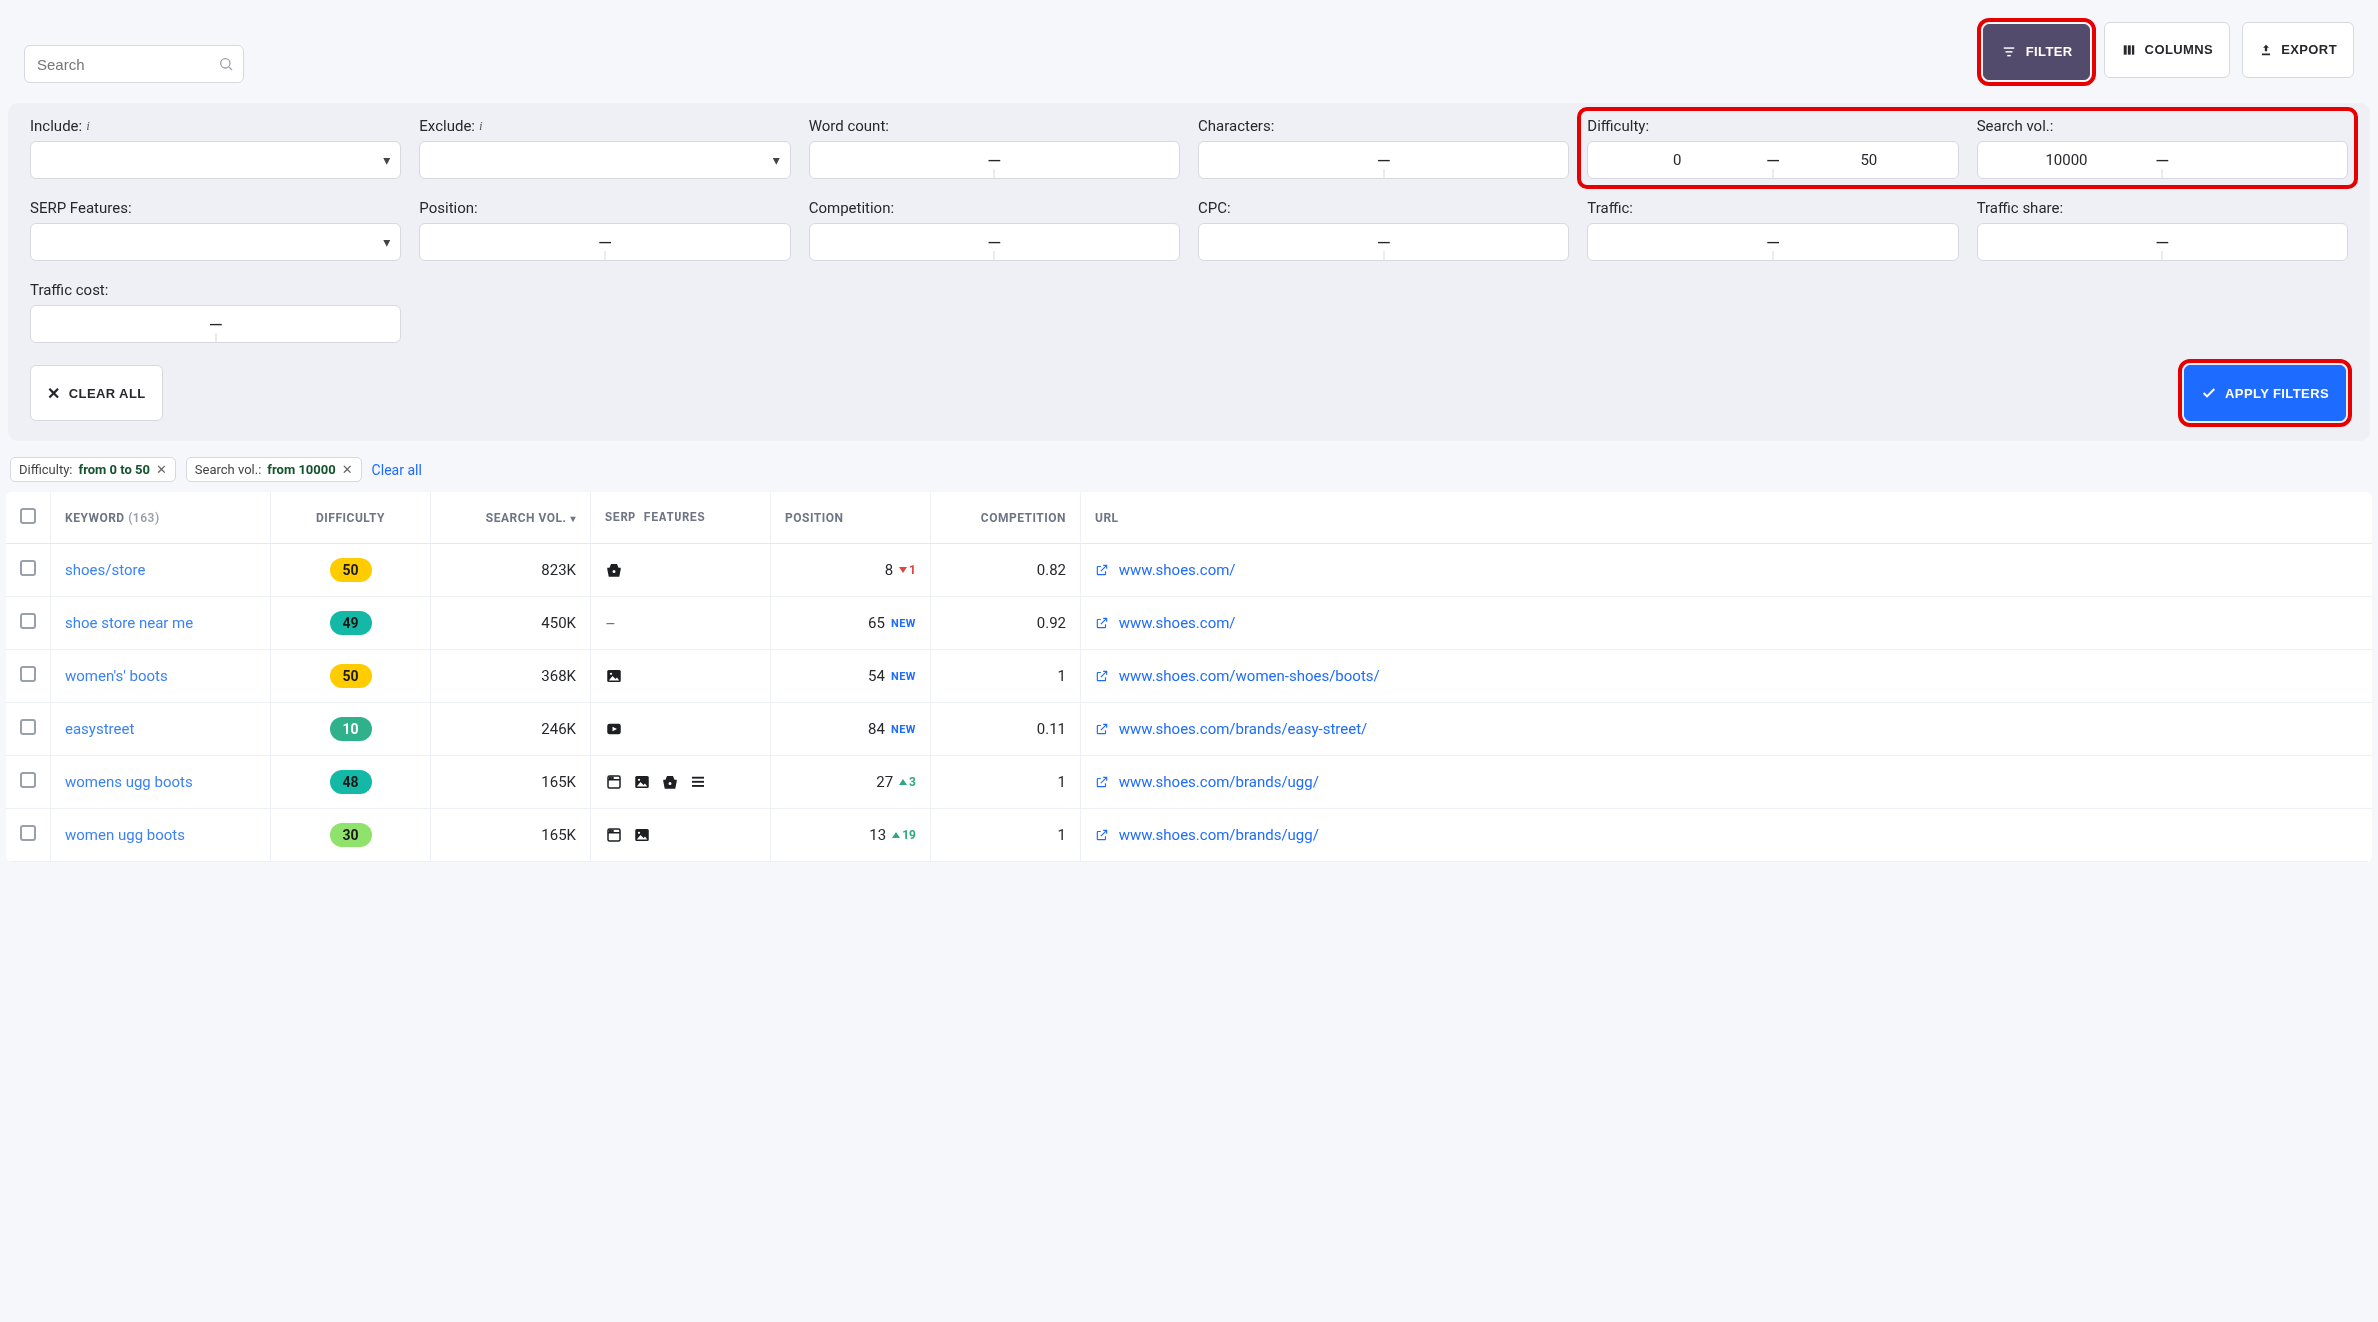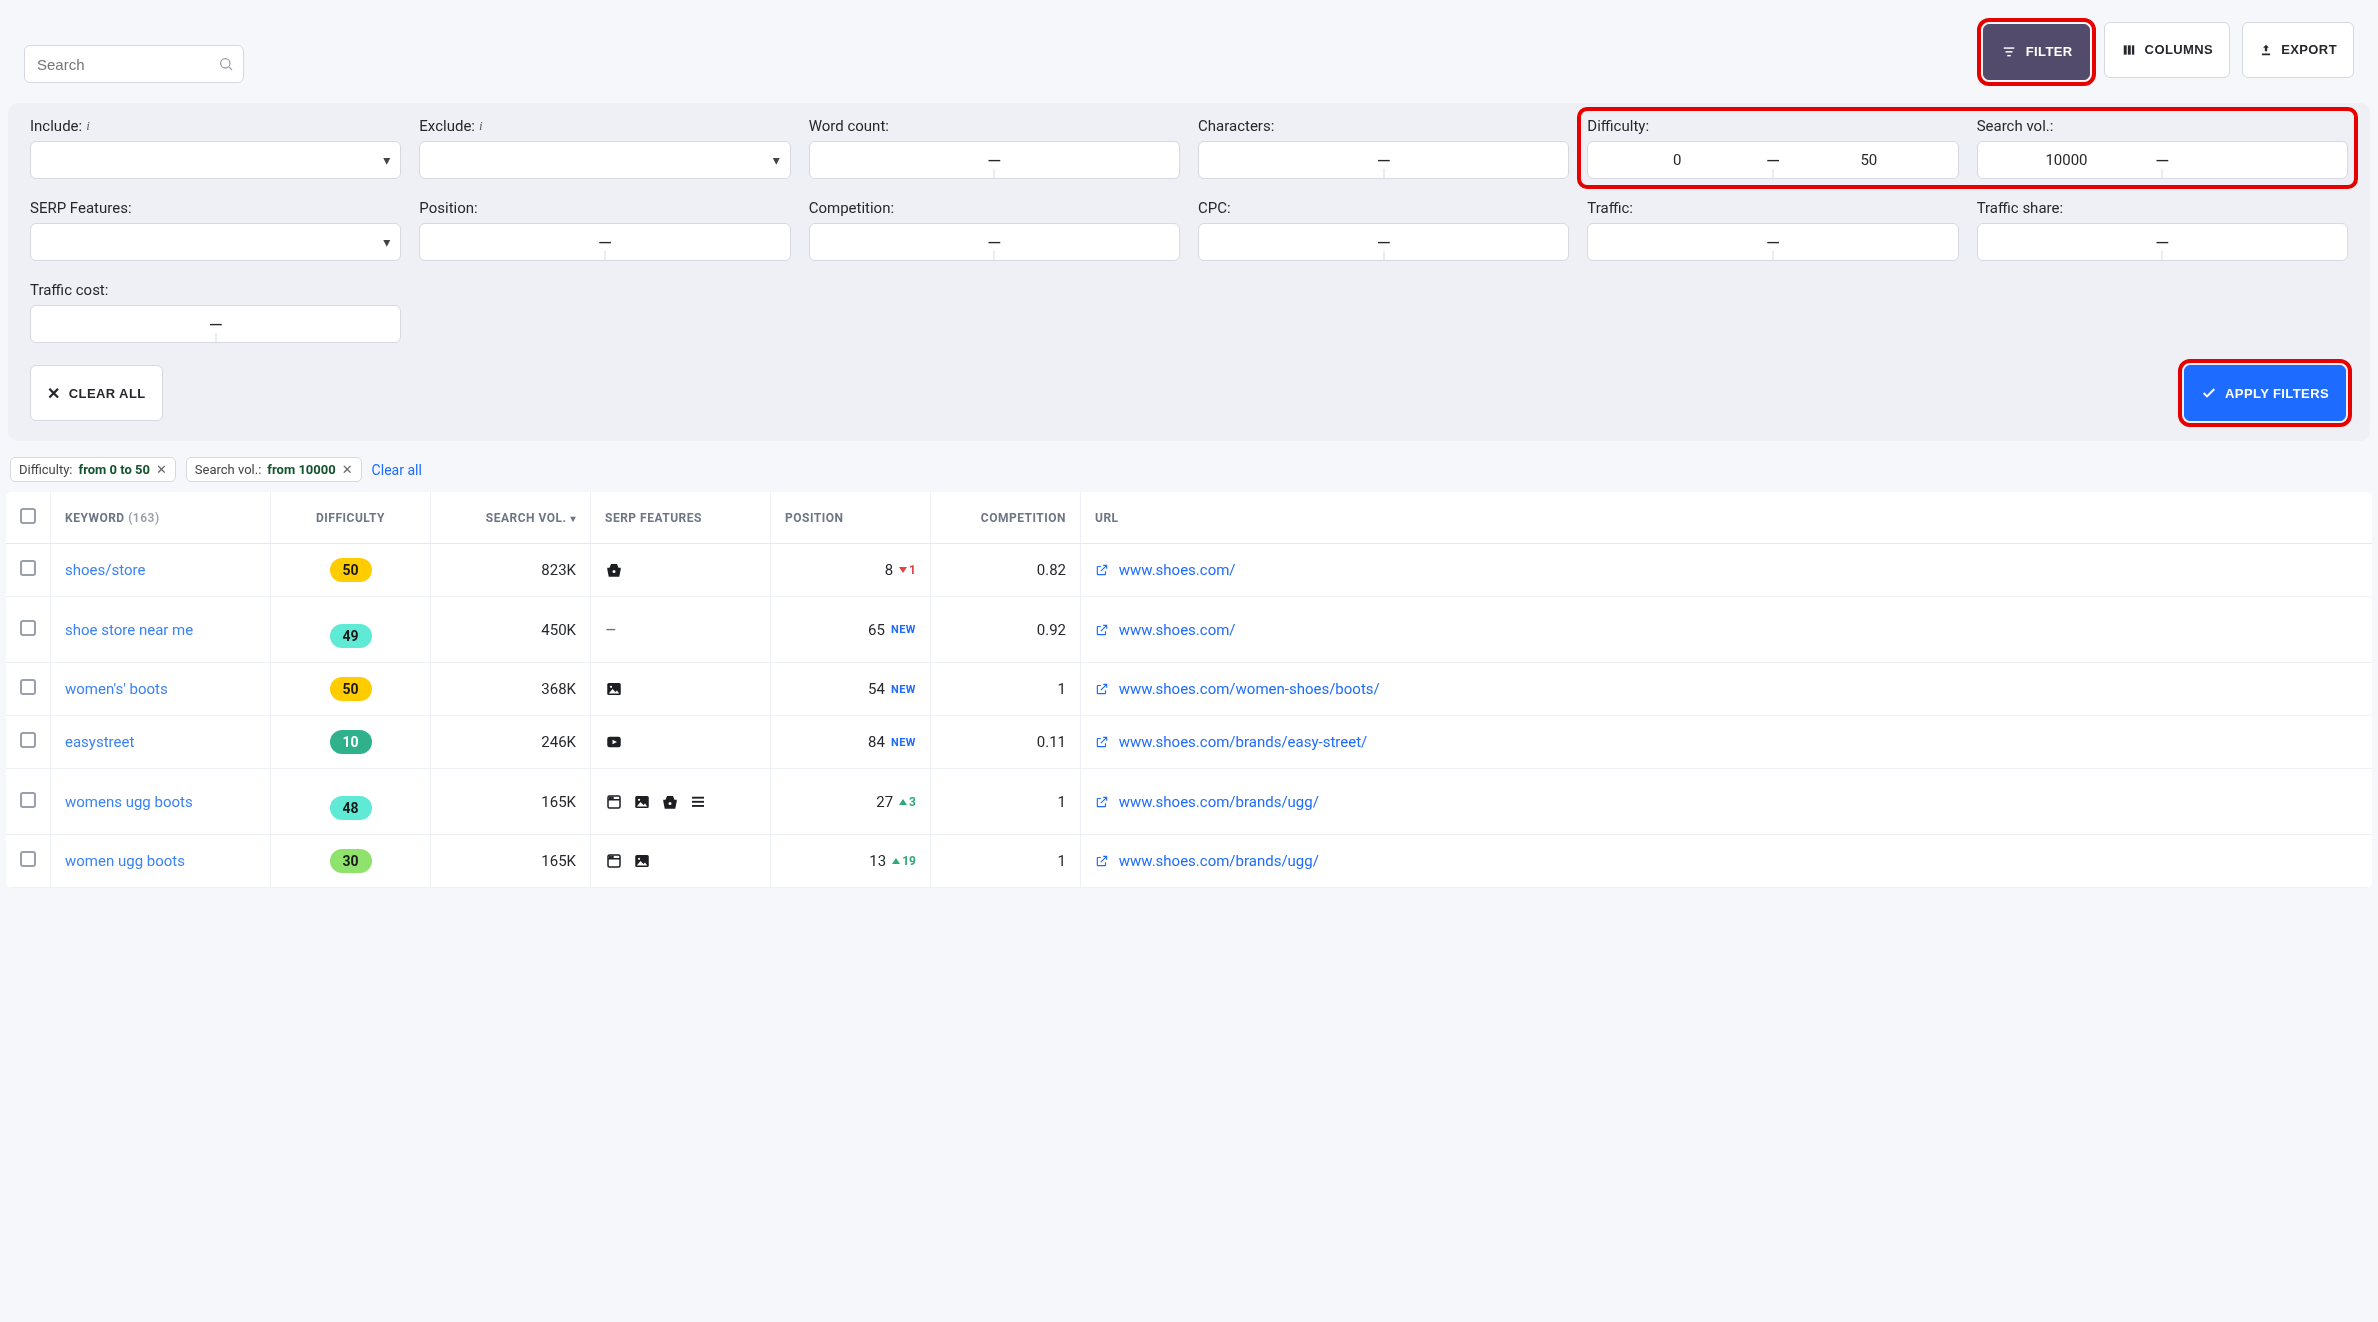--- a/index.html
+++ b/index.html
@@ -123,26 +123,26 @@
   .chk { width: 16px; height: 16px; border: 2px solid #9aa0ab; border-radius: 3px; display: inline-block; }
   .kw-link { color: #3b82f6; text-decoration: none; }
   .url-link { color: #1e6cff; text-decoration: none; }
   .col-diff { text-align: center; width: 160px; }
   .badge {
     display: inline-block; min-width: 42px; padding: 4px 12px;
     border-radius: 100px; color: #fff; font-weight: 700; font-size: 14px;
     text-align: center;
   }
   .b-yellow { background: #ffcc00; color: #1a1a1a; }
-  .b-yellowd { background: #5eead4; color: #1a1a1a; margin-top: 13px; }
+  .b-yellowd { background: #14b8a6; color: #1a1a1a; }
   .b-green { background: #2fb28b; }
   .b-lime { background: #8fe26b; color: #1a1a1a; }
   .col-vol { text-align: right; width: 160px; }
   .sort-caret { font-size: 10px; color: #6e7585; margin-left: 4px; }
-  .col-serp { width: 180px; }
+  .col-serp { width: 180px; font-family: Liberation Mono, monospace; }
   .serp-icons { display: flex; gap: 10px; color: #1d1f23; font-size: 16px; }
   .serp-dash { color: #6e7585; font-size: 18px; }
   .col-pos { width: 160px; text-align: right; }
   .pos-wrap { display: inline-flex; align-items: center; gap: 6px; justify-content: flex-end; }
   .pos-change { font-size: 12px; font-weight: 700; display: inline-flex; align-items: center; gap: 2px; }
   .pos-down { color: #e0443e; }
   .pos-up { color: #2fa87a; }
   .pos-new { color: #1e6cff; font-size: 11px; letter-spacing: 0.5px; font-weight: 700; }
   .tri-down { width: 0; height: 0; border-left: 4px solid transparent; border-right: 4px solid transparent; border-top: 6px solid #e0443e; display: inline-block; }
   .tri-up { width: 0; height: 0; border-left: 4px solid transparent; border-right: 4px solid transparent; border-bottom: 6px solid #2fa87a; display: inline-block; }

